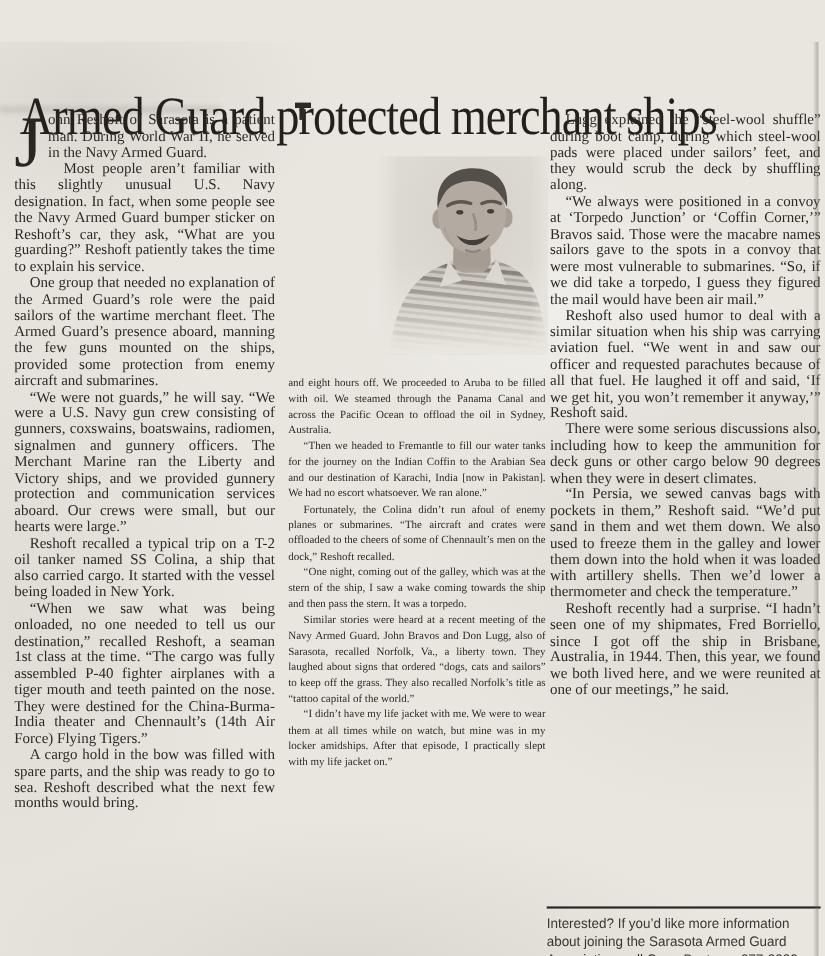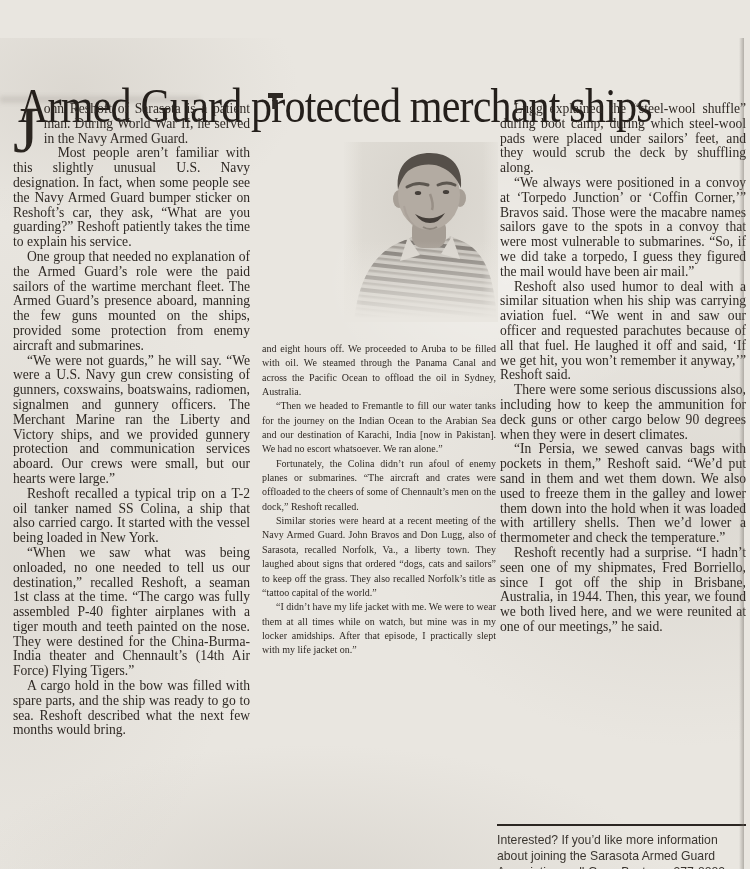--- a/index.html
+++ b/index.html
@@ -154,22 +154,23 @@
         <p class="para">One group that needed no explanation of the Armed Guard’s role were the paid sailors of the wartime merchant fleet. The Armed Guard’s presence aboard, manning the few guns mounted on the ships, provided some protection from enemy aircraft and submarines.</p>
         <p class="para">“We were not guards,” he will say. “We were a U.S. Navy gun crew consisting of gunners, coxswains, boatswains, radiomen, signalmen and gunnery officers. The Merchant Marine ran the Liberty and Victory ships, and we provided gunnery protection and communication services aboard. Our crews were small, but our hearts were large.”</p>
         <p class="para">Reshoft recalled a typical trip on a T-2 oil tanker named SS Colina, a ship that also carried cargo. It started with the vessel being loaded in New York.</p>
         <p class="para">“When we saw what was being onloaded, no one needed to tell us our destination,” recalled Reshoft, a seaman 1st class at the time. “The cargo was fully assembled P-40 fighter airplanes with a tiger mouth and teeth painted on the nose. They were destined for the China-Burma-India theater and Chennault’s (14th Air Force) Flying Tigers.”</p>
         <p class="para">A cargo hold in the bow was filled with spare parts, and the ship was ready to go to sea. Reshoft described what the next few months would bring.</p>
       </div>
   </div>
 
   <div id="col2" class="col">
       <p class="para no-indent">and eight hours off. We proceeded to Aruba to be filled with oil. We steamed through the Panama Canal and across the Pacific Ocean to offload the oil in Sydney, Australia.</p>
-      <p class="para">“Then we headed to Fremantle to fill our water tanks for the journey on the Indian Ocean to the Arabian Sea and our destination of Karachi, India [now in Pakistan]. We had no escort whatsoever. We ran alone.”</p>
+      <p class="para">“Then we headed to Fremantle to fill our water tanks for the journey on the Indian Coffin to the Arabian Sea and our destination of Karachi, India [now in Pakistan]. We had no escort whatsoever. We ran alone.”</p>
       <p class="para">Fortunately, the Colina didn’t run afoul of enemy planes or submarines. “The aircraft and crates were offloaded to the cheers of some of Chennault’s men on the dock,” Reshoft recalled.</p>
+      <p class="para">“One night, coming out of the galley, which was at the stern of the ship, I saw a wake coming towards the ship and then pass the stern. It was a torpedo.</p>
       <p class="para">Similar stories were heard at a recent meeting of the Navy Armed Guard. John Bravos and Don Lugg, also of Sarasota, recalled Norfolk, Va., a liberty town. They laughed about signs that ordered “dogs, cats and sailors” to keep off the grass. They also recalled Norfolk’s title as “tattoo capital of the world.”</p>
       <p class="para">“I didn’t have my life jacket with me. We were to wear them at all times while on watch, but mine was in my locker amidships. After that episode, I practically slept with my life jacket on.”</p>
     </div>
 
   <div id="col3" class="col">
       <p class="para">Lugg explained the “steel-wool shuffle” during boot camp, during which steel-wool pads were placed under sailors’ feet, and they would scrub the deck by shuffling along.</p>
       <p class="para">“We always were positioned in a convoy at ‘Torpedo Junction’ or ‘Coffin Corner,’” Bravos said. Those were the macabre names sailors gave to the spots in a convoy that were most vulnerable to submarines. “So, if we did take a torpedo, I guess they figured the mail would have been air mail.”</p>
       <p class="para">Reshoft also used humor to deal with a similar situation when his ship was carrying aviation fuel. “We went in and saw our officer and requested parachutes because of all that fuel. He laughed it off and said, ‘If we get hit, you won’t remember it anyway,’” Reshoft said.</p>
       <p class="para">There were some serious discussions also, including how to keep the ammunition for deck guns or other cargo below 90 degrees when they were in desert climates.</p>
       <p class="para">“In Persia, we sewed canvas bags with pockets in them,” Reshoft said. “We’d put sand in them and wet them down. We also used to freeze them in the galley and lower them down into the hold when it was loaded with artillery shells. Then we’d lower a thermometer and check the temperature.”</p>

